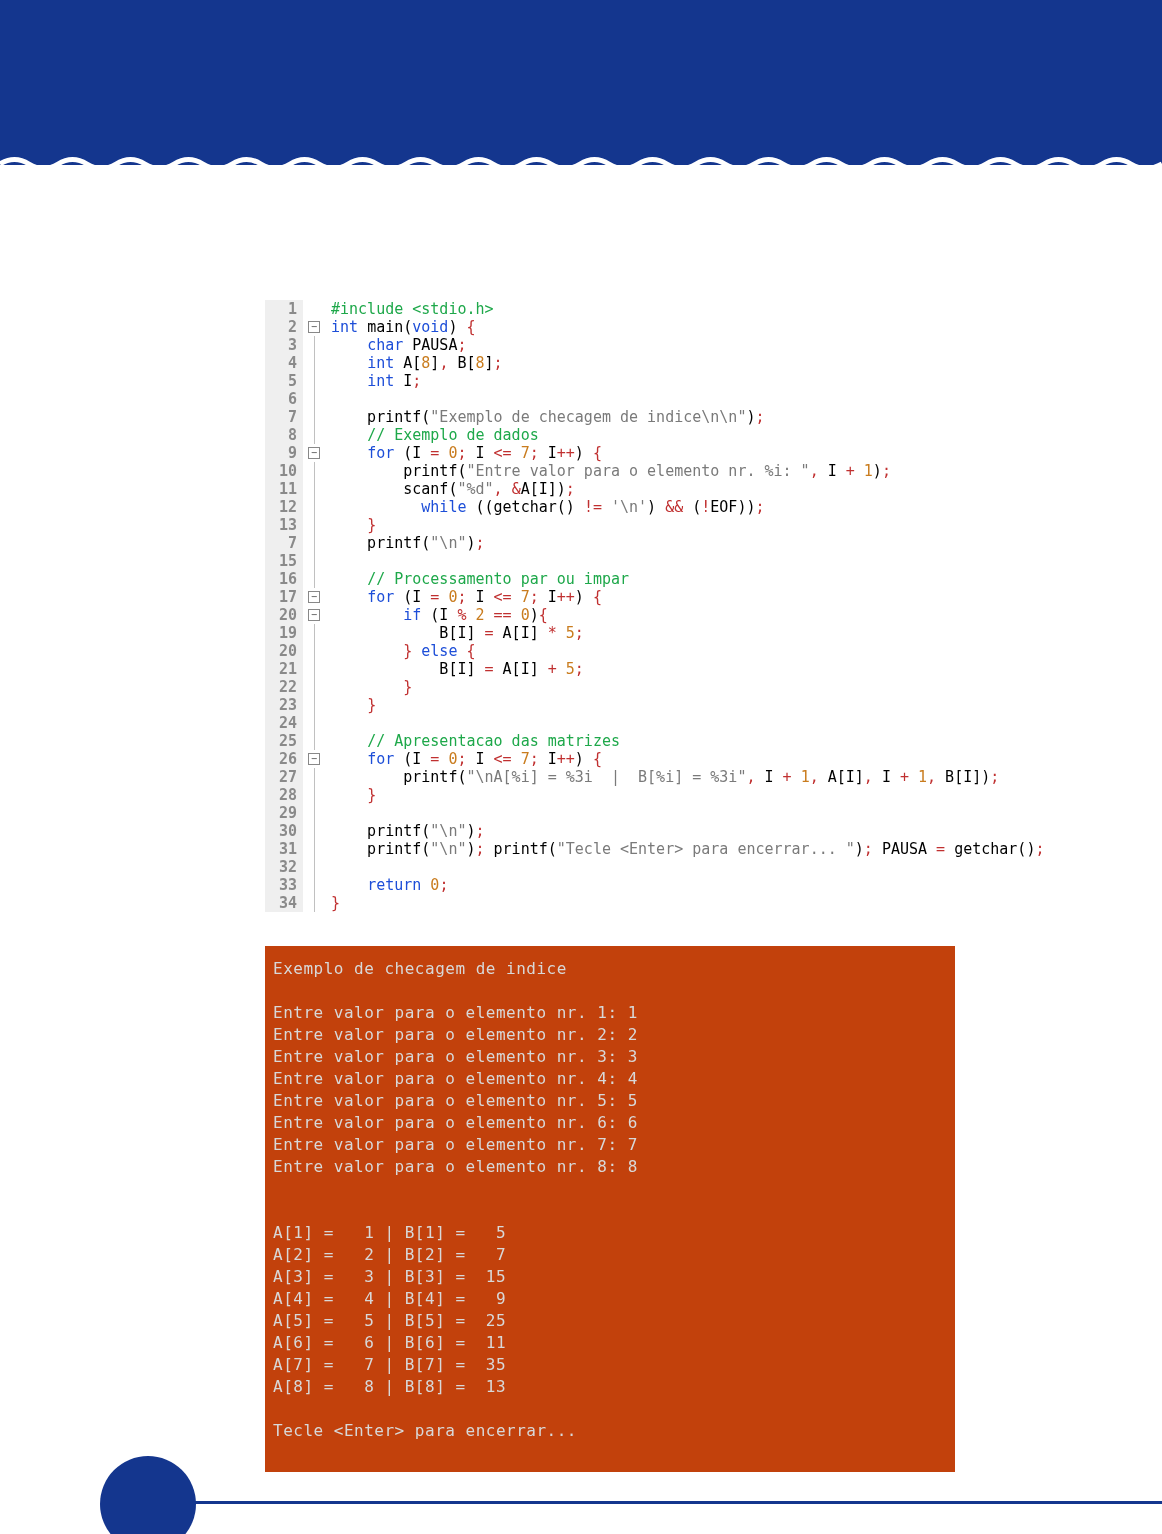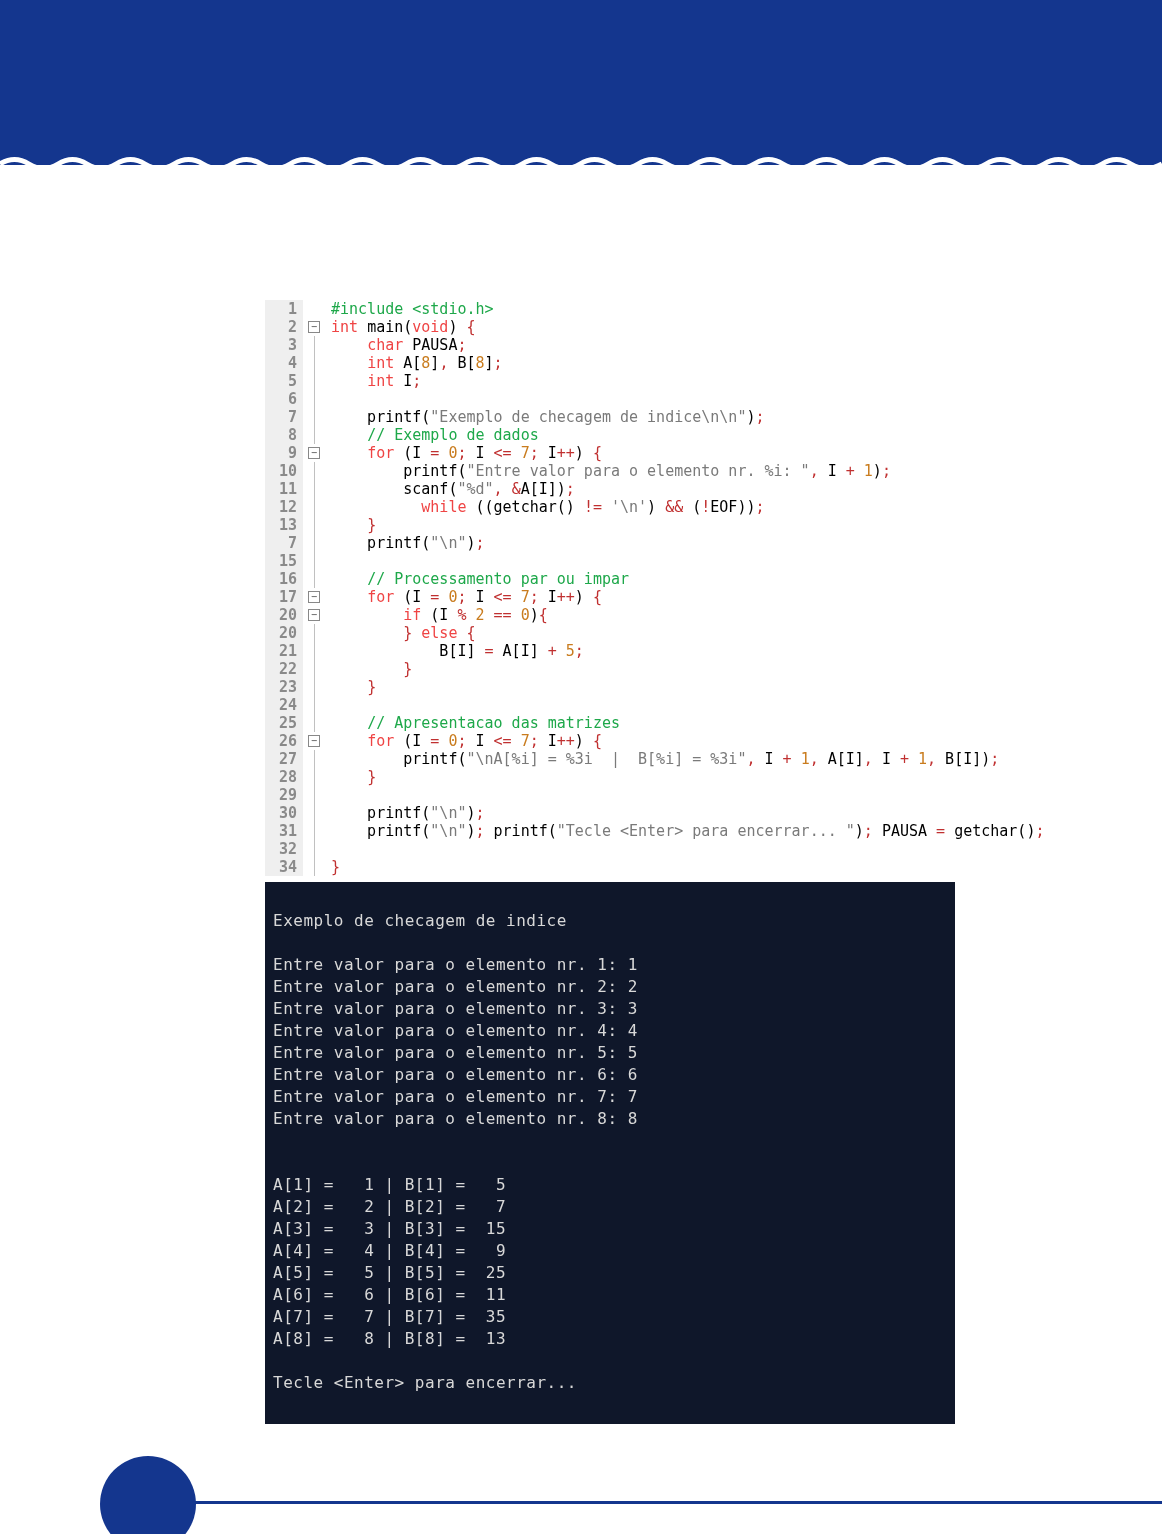--- a/index.html
+++ b/index.html
@@ -65,35 +65,36 @@
     line-height: 10px;
     text-align: center;
     color: #555;
   }
   .fold .pipe {
     width: 1px; height: 18px; background: #c0c0c0;
   }
   .code { padding-left: 6px; }
   
   .c-pp   { color: #1ea84a; text-align: right; }  
-  .c-kw   { color: #ef4444; margin-top: 44px; }  
+  .c-kw   { color: #1d4ed8; margin-top: 44px; }  
   .c-str  { color: #7a7a7a; }  
   .c-num  { color: #c97c1e; }  
   .c-cm   { color: #1ea84a; }  
   .c-op   { color: #c03030; }  
   .c-fn   { color: #000; text-align: right; }
 
   
   .terminal {
-    background: #0f172a;
+    margin-top: 28px;
+    background: #c2410c;
     color: #d8d8d8;
     font-family: Consolas, monospace;
     font-size: 16px;
     line-height: 22px;
-    padding: 28px 8px 30px 8px;
+    padding: 12px 8px 30px 8px;
     white-space: pre;
     letter-spacing: 0.5px;
   }
 
   
   .footer {
     position: absolute;
     bottom: 30px;
     left: 0;
     width: 100%;
@@ -138,33 +139,35 @@
       <div class="editor-row"><div class="ln">9</div><div class="fold"><div class="box">−</div></div><div class="code">    <span class="c-kw">for</span> (I <span class="c-op">=</span> <span class="c-num">0</span><span class="c-op">;</span> I <span class="c-op">&lt;=</span> <span class="c-num">7</span><span class="c-op">;</span> I<span class="c-op">++</span>) <span class="c-op">{</span></div></div>
       <div class="editor-row"><div class="ln">10</div><div class="fold"><div class="pipe"></div></div><div class="code">        printf(<span class="c-str">"Entre valor para o elemento nr. %i: "</span><span class="c-op">,</span> I <span class="c-op">+</span> <span class="c-num">1</span>)<span class="c-op">;</span></div></div>
       <div class="editor-row"><div class="ln">11</div><div class="fold"><div class="pipe"></div></div><div class="code">        scanf(<span class="c-str">"%d"</span><span class="c-op">,</span> <span class="c-op">&amp;</span>A[I])<span class="c-op">;</span></div></div>
       <div class="editor-row"><div class="ln">12</div><div class="fold"><div class="pipe"></div></div><div class="code">          <span class="c-kw">while</span> ((getchar() <span class="c-op">!=</span> <span class="c-str">'\n'</span>) <span class="c-op">&amp;&amp;</span> (<span class="c-op">!</span>EOF))<span class="c-op">;</span></div></div>
       <div class="editor-row"><div class="ln">13</div><div class="fold"><div class="pipe"></div></div><div class="code">    <span class="c-op">}</span></div></div>
       <div class="editor-row"><div class="ln">7</div><div class="fold"><div class="pipe"></div></div><div class="code">    printf(<span class="c-str">"\n"</span>)<span class="c-op">;</span></div></div>
       <div class="editor-row"><div class="ln">15</div><div class="fold"><div class="pipe"></div></div><div class="code"></div></div>
       <div class="editor-row"><div class="ln">16</div><div class="fold"><div class="pipe"></div></div><div class="code">    <span class="c-cm">// Processamento par ou impar</span></div></div>
       <div class="editor-row"><div class="ln">17</div><div class="fold"><div class="box">−</div></div><div class="code">    <span class="c-kw">for</span> (I <span class="c-op">=</span> <span class="c-num">0</span><span class="c-op">;</span> I <span class="c-op">&lt;=</span> <span class="c-num">7</span><span class="c-op">;</span> I<span class="c-op">++</span>) <span class="c-op">{</span></div></div>
       <div class="editor-row"><div class="ln">20</div><div class="fold"><div class="box">−</div></div><div class="code">        <span class="c-kw">if</span> (I <span class="c-op">%</span> <span class="c-num">2</span> <span class="c-op">==</span> <span class="c-num">0</span>)<span class="c-op">{</span></div></div>
+      <div class="editor-row"><div class="ln">19</div><div class="fold"><div class="pipe"></div></div><div class="code">            B[I] <span class="c-op">=</span> A[I] <span class="c-op">*</span> <span class="c-num">5</span><span class="c-op">;</span></div></div>
       <div class="editor-row"><div class="ln">20</div><div class="fold"><div class="pipe"></div></div><div class="code">        <span class="c-op">}</span> <span class="c-kw">else</span> <span class="c-op">{</span></div></div>
       <div class="editor-row"><div class="ln">21</div><div class="fold"><div class="pipe"></div></div><div class="code">            B[I] <span class="c-op">=</span> A[I] <span class="c-op">+</span> <span class="c-num">5</span><span class="c-op">;</span></div></div>
       <div class="editor-row"><div class="ln">22</div><div class="fold"><div class="pipe"></div></div><div class="code">        <span class="c-op">}</span></div></div>
       <div class="editor-row"><div class="ln">23</div><div class="fold"><div class="pipe"></div></div><div class="code">    <span class="c-op">}</span></div></div>
       <div class="editor-row"><div class="ln">24</div><div class="fold"><div class="pipe"></div></div><div class="code"></div></div>
       <div class="editor-row"><div class="ln">25</div><div class="fold"><div class="pipe"></div></div><div class="code">    <span class="c-cm">// Apresentacao das matrizes</span></div></div>
       <div class="editor-row"><div class="ln">26</div><div class="fold"><div class="box">−</div></div><div class="code">    <span class="c-kw">for</span> (I <span class="c-op">=</span> <span class="c-num">0</span><span class="c-op">;</span> I <span class="c-op">&lt;=</span> <span class="c-num">7</span><span class="c-op">;</span> I<span class="c-op">++</span>) <span class="c-op">{</span></div></div>
       <div class="editor-row"><div class="ln">27</div><div class="fold"><div class="pipe"></div></div><div class="code">        printf(<span class="c-str">"\nA[%i] = %3i  |  B[%i] = %3i"</span><span class="c-op">,</span> I <span class="c-op">+</span> <span class="c-num">1</span><span class="c-op">,</span> A[I]<span class="c-op">,</span> I <span class="c-op">+</span> <span class="c-num">1</span><span class="c-op">,</span> B[I])<span class="c-op">;</span></div></div>
       <div class="editor-row"><div class="ln">28</div><div class="fold"><div class="pipe"></div></div><div class="code">    <span class="c-op">}</span></div></div>
       <div class="editor-row"><div class="ln">29</div><div class="fold"><div class="pipe"></div></div><div class="code"></div></div>
       <div class="editor-row"><div class="ln">30</div><div class="fold"><div class="pipe"></div></div><div class="code">    printf(<span class="c-str">"\n"</span>)<span class="c-op">;</span></div></div>
       <div class="editor-row"><div class="ln">31</div><div class="fold"><div class="pipe"></div></div><div class="code">    printf(<span class="c-str">"\n"</span>)<span class="c-op">;</span> printf(<span class="c-str">"Tecle &lt;Enter&gt; para encerrar... "</span>)<span class="c-op">;</span> PAUSA <span class="c-op">=</span> getchar()<span class="c-op">;</span></div></div>
       <div class="editor-row"><div class="ln">32</div><div class="fold"><div class="pipe"></div></div><div class="code"></div></div>
+      <div class="editor-row"><div class="ln">33</div><div class="fold"><div class="pipe"></div></div><div class="code">    <span class="c-kw">return</span> <span class="c-num">0</span><span class="c-op">;</span></div></div>
       <div class="editor-row"><div class="ln">34</div><div class="fold"><div class="pipe"></div></div><div class="code"><span class="c-op">}</span></div></div>
     </div>
 
   <div class="terminal" id="terminal">Exemplo de checagem de indice
 
 Entre valor para o elemento nr. 1: 1
 Entre valor para o elemento nr. 2: 2
 Entre valor para o elemento nr. 3: 3
 Entre valor para o elemento nr. 4: 4
 Entre valor para o elemento nr. 5: 5

